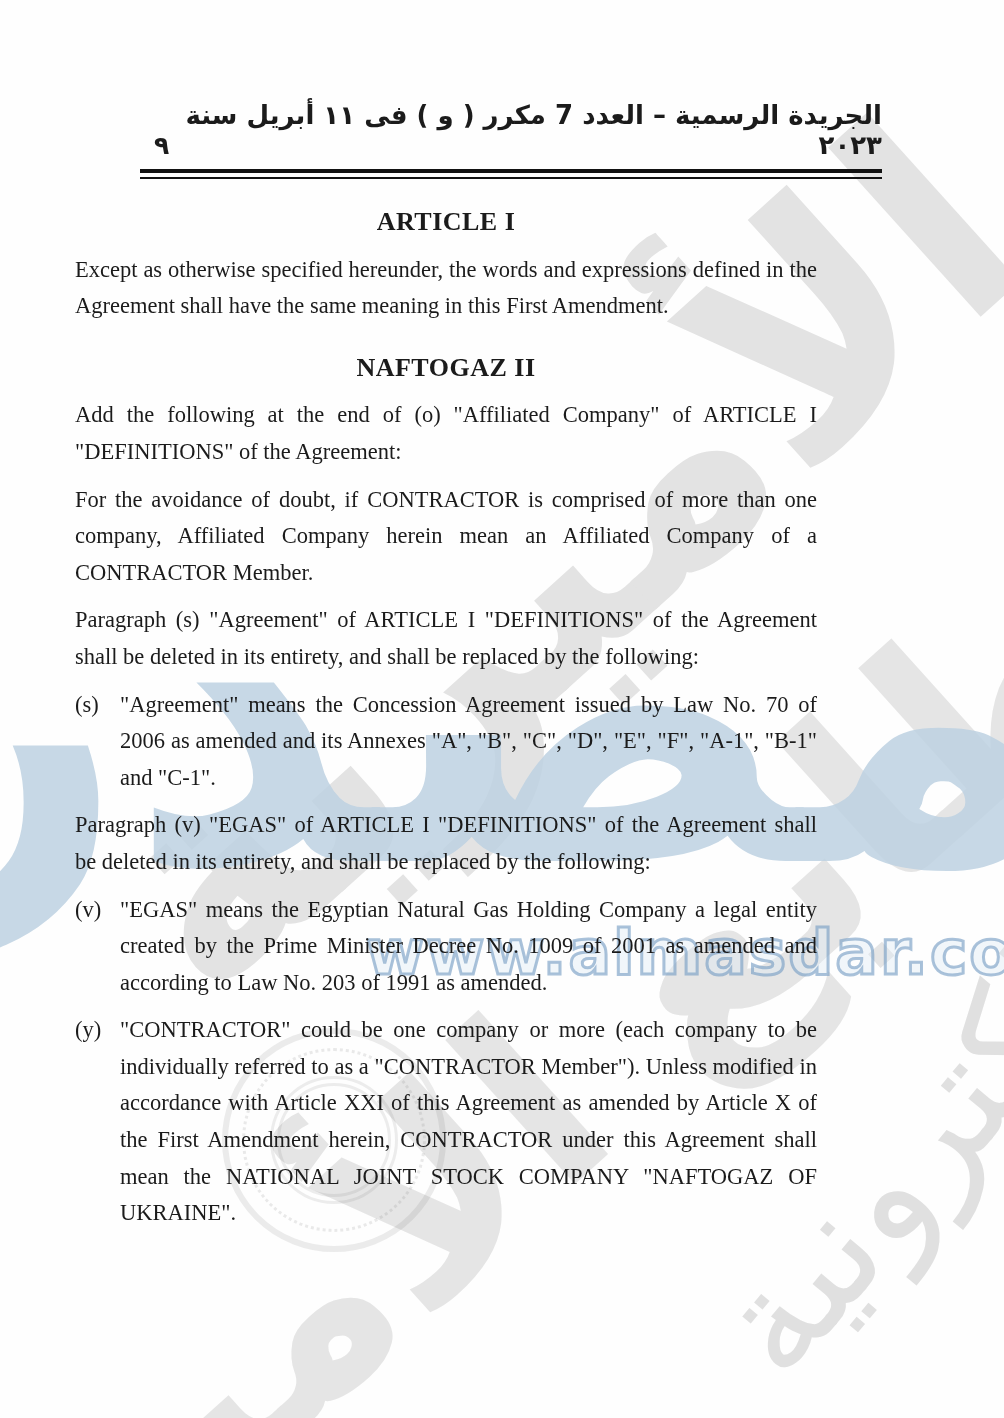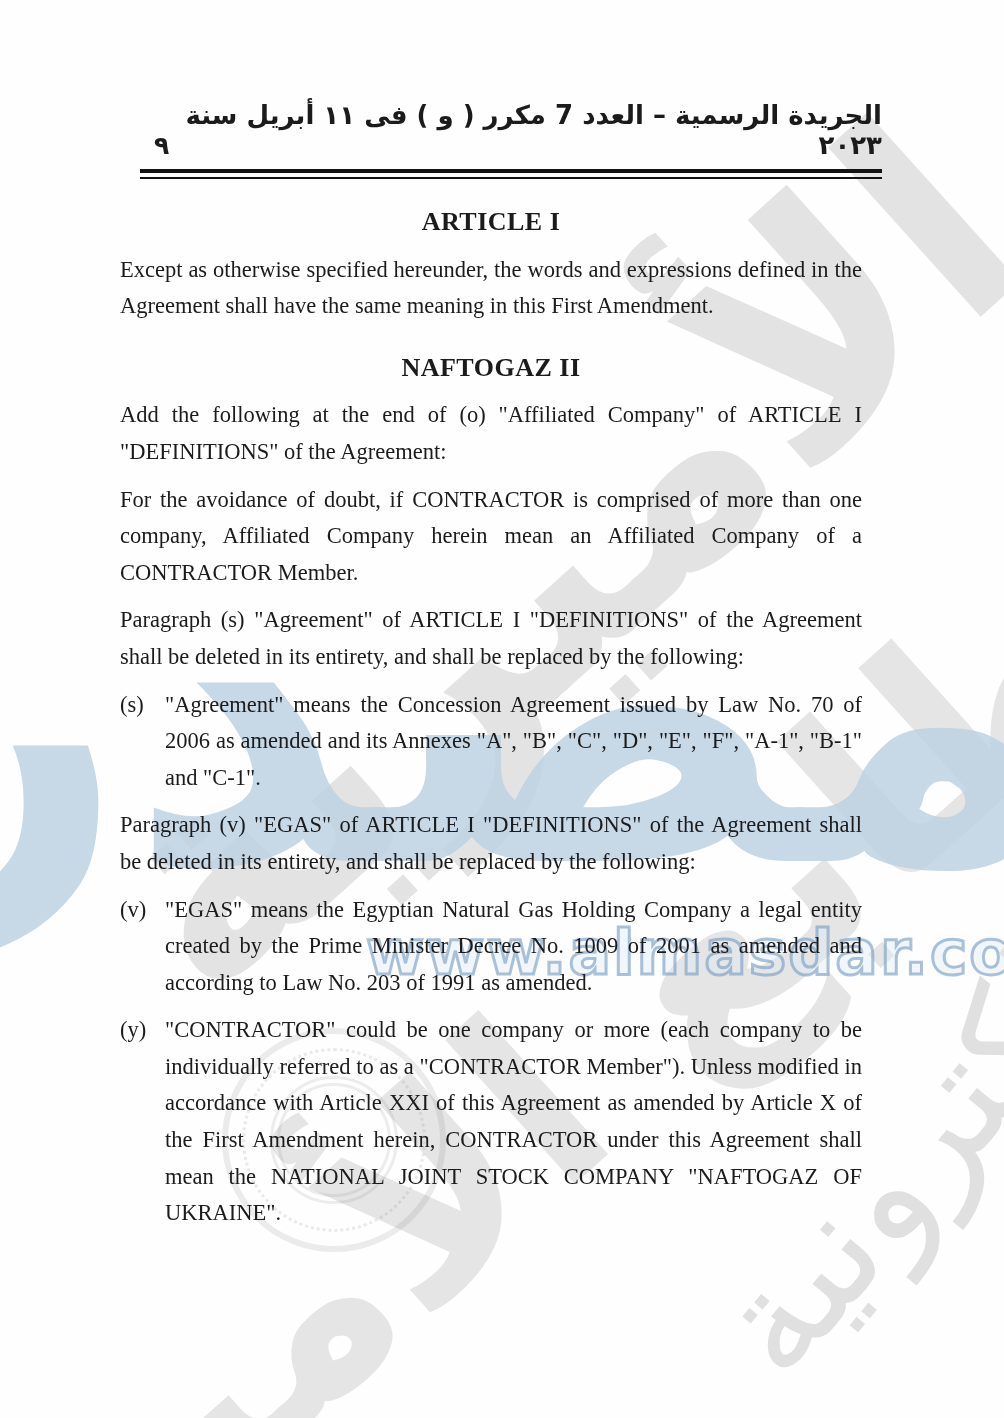--- a/index.html
+++ b/index.html
@@ -83,21 +83,21 @@
     font-weight: bold;
   }
   .page-number { font-size: 25px; padding-left: 14px; }
   .header-title { font-size: 26px; }
 
   .rule { margin-left: 140px; width: 742px; }
   .rule-thick { margin-top: 9px; border-top: 4px solid #121212; }
   .rule-thin  { margin-top: 4px; border-top: 2px solid #121212; }
 
   .doc-body {
-    margin-left: 120px;
+    margin-left: 75px;
     width: 742px;
     font-size: 22.5px;
     line-height: 36.6px;
     text-align: justify;
   }
   .article-heading {
     font-size: 26px;
     font-weight: bold;
     text-align: center;
     letter-spacing: 0.5px;

